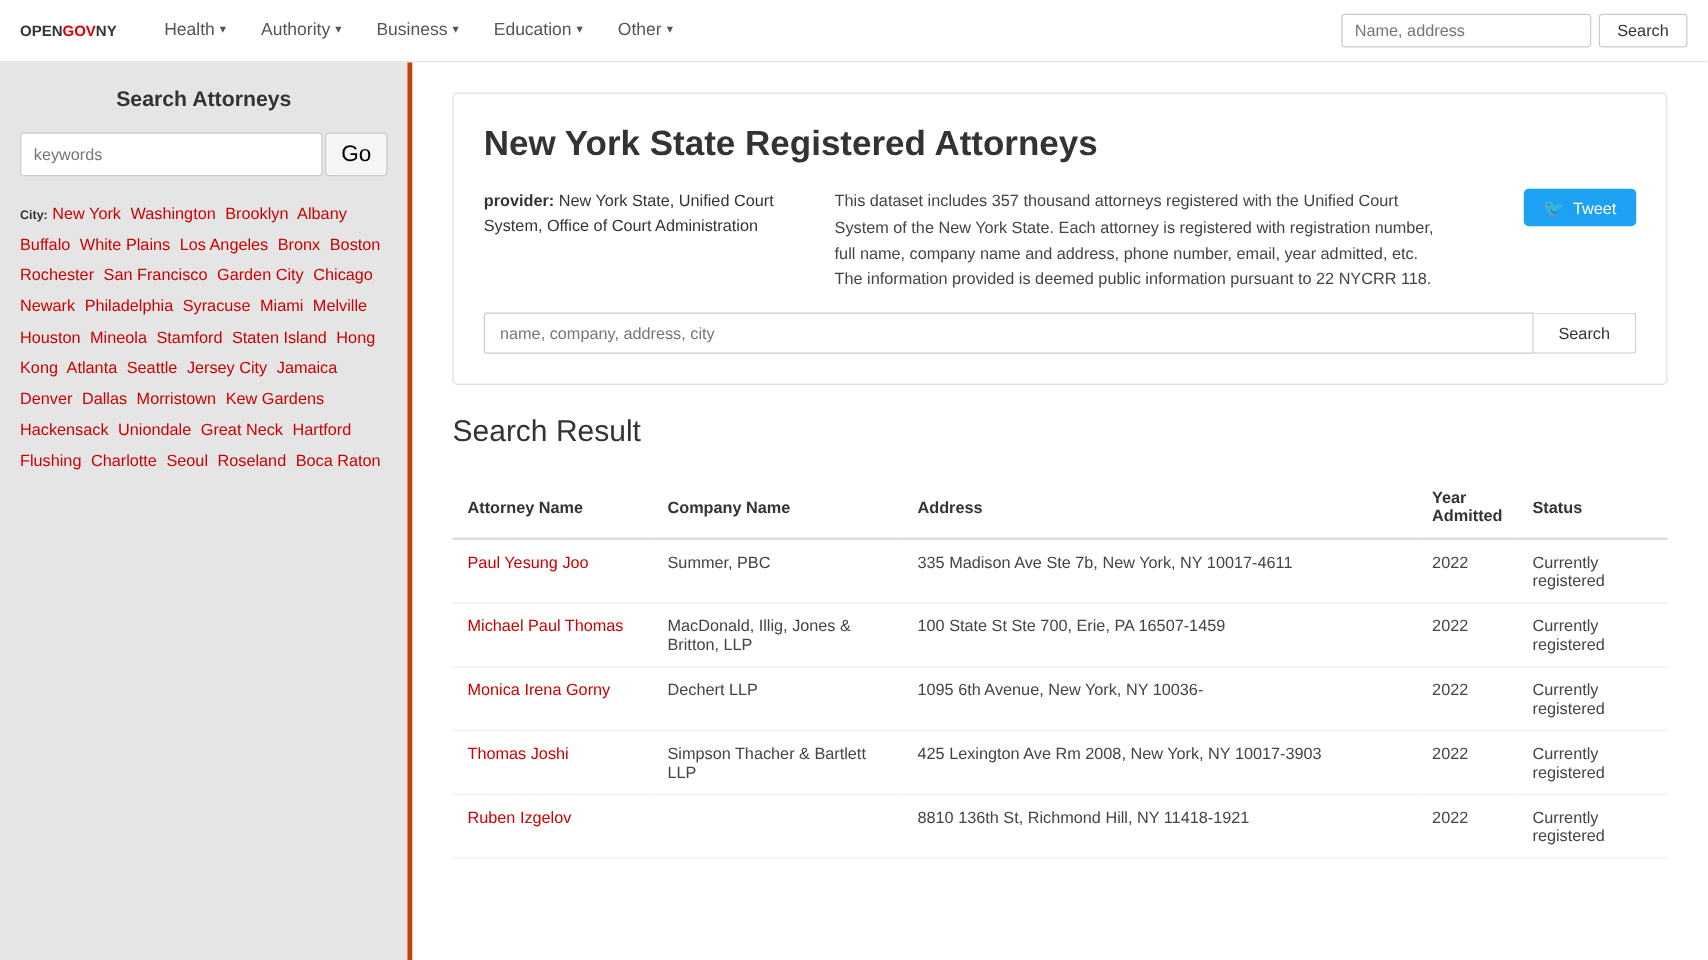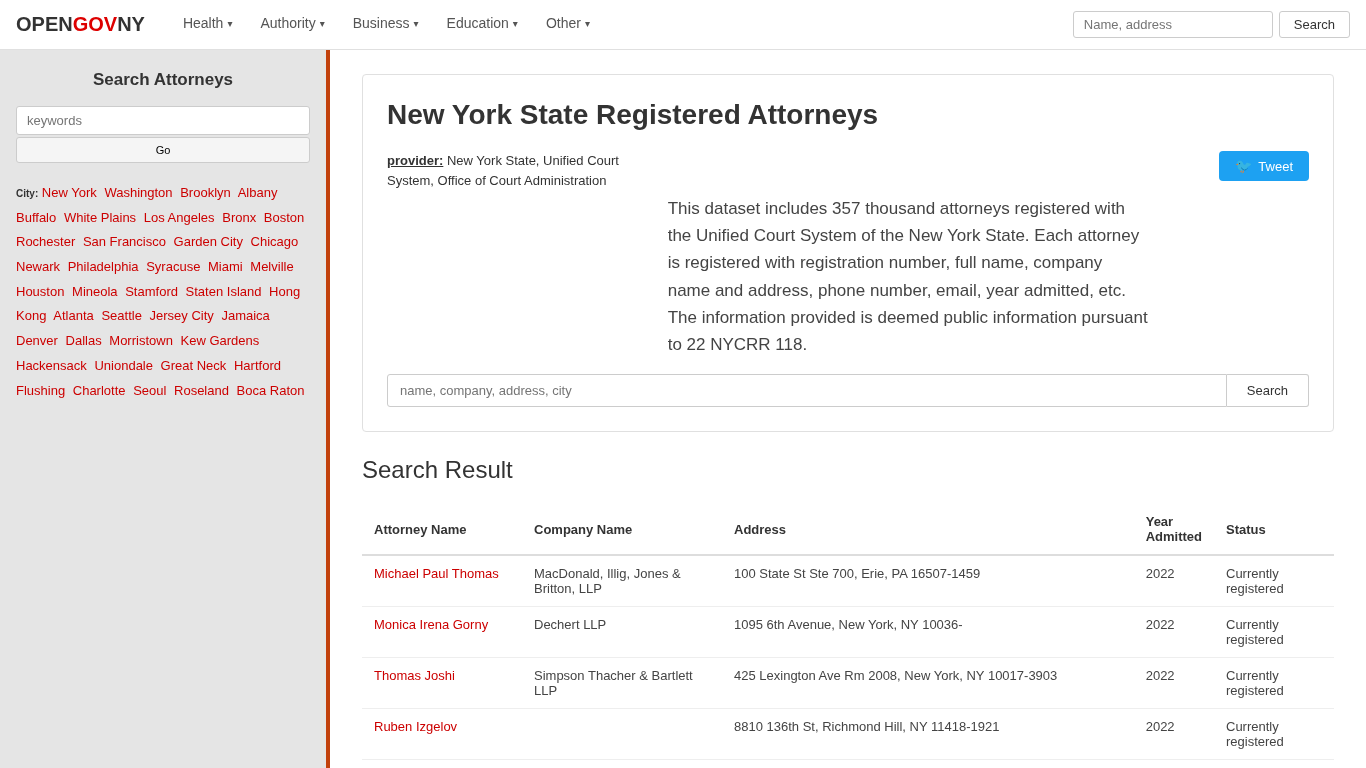--- a/index.html
+++ b/index.html
@@ -8,21 +8,21 @@
     
     .navbar {
       display: flex;
       align-items: center;
       padding: 0 16px;
       border-bottom: 1px solid #e0e0e0;
       height: 50px;
       background: #fff;
     }
     .navbar-brand {
-      font-size: 20px;
+      font-size: 12px;
       font-weight: bold;
       margin-right: 24px;
       text-decoration: none;
     }
     .brand-open { color: #333; }
     .brand-gov { color: #d00; }
     .brand-ny { color: #333; }
     .nav-items {
       display: flex;
       list-style: none;
@@ -84,38 +84,37 @@
       font-size: 17px;
       font-weight: bold;
       color: #333;
       margin-bottom: 16px;
       text-align: center;
     }
     .sidebar-search {
       display: flex;
       gap: 2px;
       margin-bottom: 18px;
-      flex-direction: column;
     }
     .sidebar-search input {
       flex: 1;
       border: 1px solid #ccc;
       padding: 6px 10px;
       border-radius: 3px;
       font-size: 13px;
       color: #999;
       outline: none;
     }
     .sidebar-search button {
       background: #f5f5f5;
       border: 1px solid #ccc;
       padding: 6px 12px;
       border-radius: 3px;
       cursor: pointer;
-      font-size: 11px;
+      font-size: 18px;
     }
     .city-label {
       font-weight: bold;
       color: #333;
       font-size: 10px;
     }
     .city-links {
       line-height: 1.9;
       font-size: 13px;
     }
@@ -153,27 +152,26 @@
       margin-bottom: 16px;
     }
     .dataset-info {
       flex: 1;
     }
     .dataset-info p {
       margin-bottom: 6px;
       font-size: 13px;
       line-height: 1.5;
     }
-    .dataset-info strong { color: #333; text-decoration: underline; }
+    .dataset-info strong { color: #333; }
     .dataset-description {
       flex: 2;
-      font-size: 17px;
+      font-size: 13px;
       line-height: 1.6;
       color: #444;
-      margin-top: 44px;
     }
     .tweet-btn {
       background: #1da1f2;
       color: #fff;
       border: none;
       padding: 7px 16px;
       border-radius: 4px;
       cursor: pointer;
       font-size: 13px;
       display: flex;
@@ -333,20 +331,27 @@
         <thead>
           <tr>
             <th class="th-name">Attorney Name</th>
             <th class="th-company">Company Name</th>
             <th class="th-address">Address</th>
             <th class="th-year">Year Admitted</th>
             <th class="th-status">Status</th>
           </tr>
         </thead>
         <tbody id="results-tbody">
+        <tr>
+              <td><a class="attorney-link" href="#">Paul Yesung Joo</a></td>
+              <td>Summer, PBC</td>
+              <td>335 Madison Ave Ste 7b, New York, NY 10017-4611</td>
+              <td>2022</td>
+              <td>Currently registered</td>
+            </tr>
             <tr>
               <td><a class="attorney-link" href="#">Michael Paul Thomas</a></td>
               <td>MacDonald, Illig, Jones &amp; Britton, LLP</td>
               <td>100 State St Ste 700, Erie, PA 16507-1459</td>
               <td>2022</td>
               <td>Currently registered</td>
             </tr>
             <tr>
               <td><a class="attorney-link" href="#">Monica Irena Gorny</a></td>
               <td>Dechert LLP</td>

